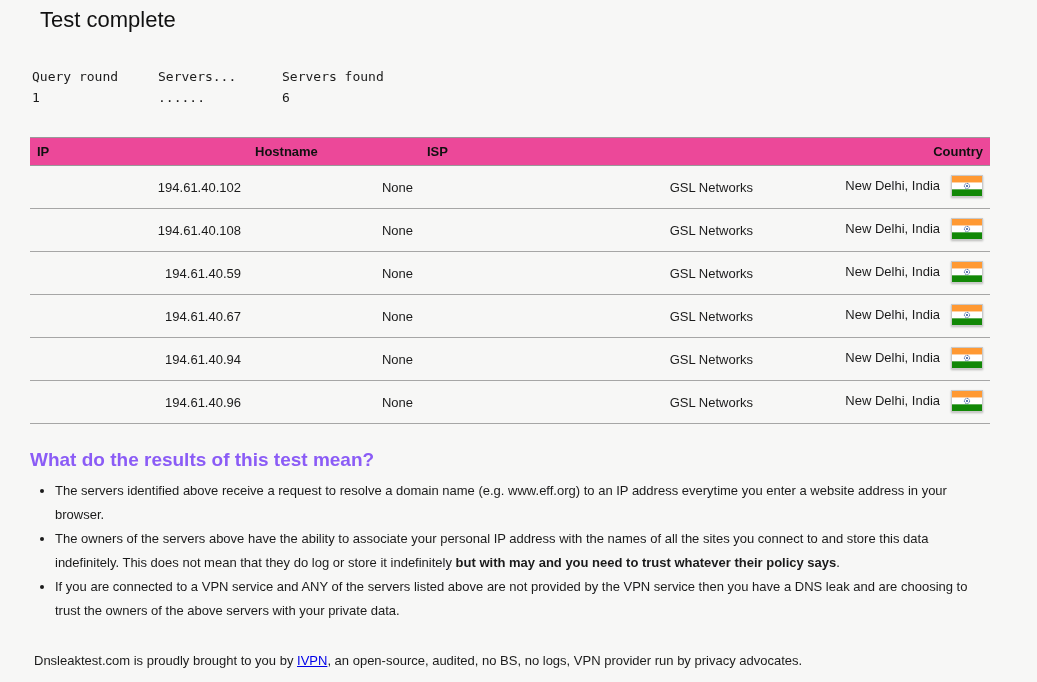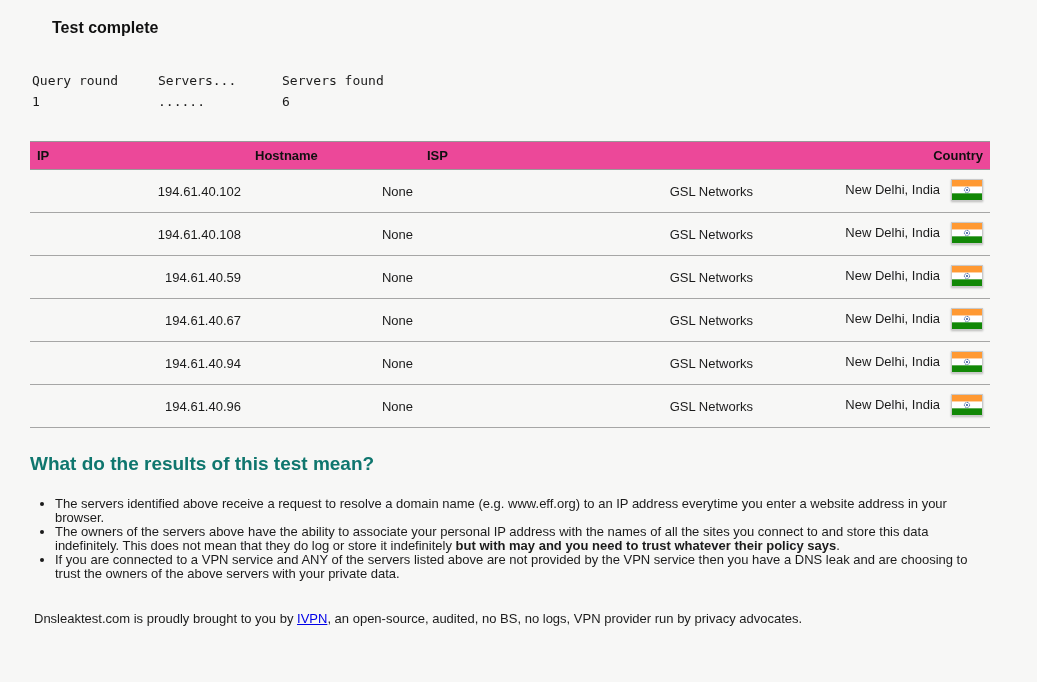--- a/index.html
+++ b/index.html
@@ -14,23 +14,23 @@
   body {
     width: 1037px;
     height: 682px;
     overflow: hidden;
   }
   .container {
     padding-left: 30px;
     width: 990px;
   }
   h1.page-title {
-    font-size: 16px;
-    font-weight: bold;
-    margin: 12px;
+    font-size: 22px;
+    font-weight: normal;
+    margin: 0;
     padding: 7px 0 0 10px;
     color: #111;
   }
   
   .status {
     font-family: "DejaVu Sans Mono", "Liberation Mono", monospace;
     font-size: 13px;
     margin-top: 33px;
     margin-left: 2px;
     line-height: 21px;
@@ -80,26 +80,26 @@
     box-shadow: 0 1px 2px rgba(0,0,0,0.25);
     background: #fff;
     line-height: 0;
   }
   
   h2.section-title {
     font-size: 19px;
     font-weight: bold;
     margin: 0;
     padding-top: 25px;
-    color: #0f766e;
+    color: #8b5cf6;
   }
   ul.explanation-list {
-    margin: 22px 0 0 0;
+    margin: 8px 0 0 0;
     padding-left: 25px;
-    line-height: 14px;
+    line-height: 24px;
     max-width: 945px;
   }
   ul.explanation-list li { margin: 0; padding: 0; }
   .footer-line {
     margin: 4px;
     padding-top: 23px;
     line-height: 21px;
   }
   a.ivpn-link { color: #0000e8; text-decoration: underline; cursor: pointer; }
 </style>

